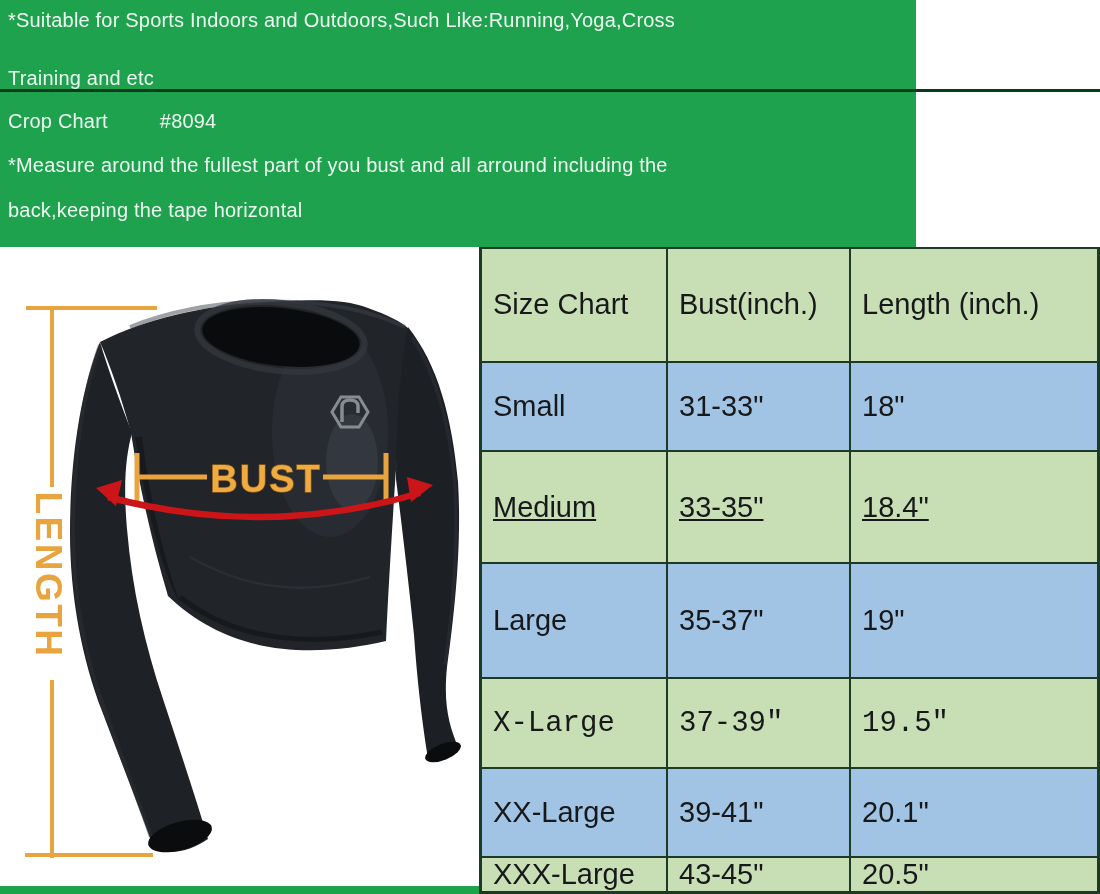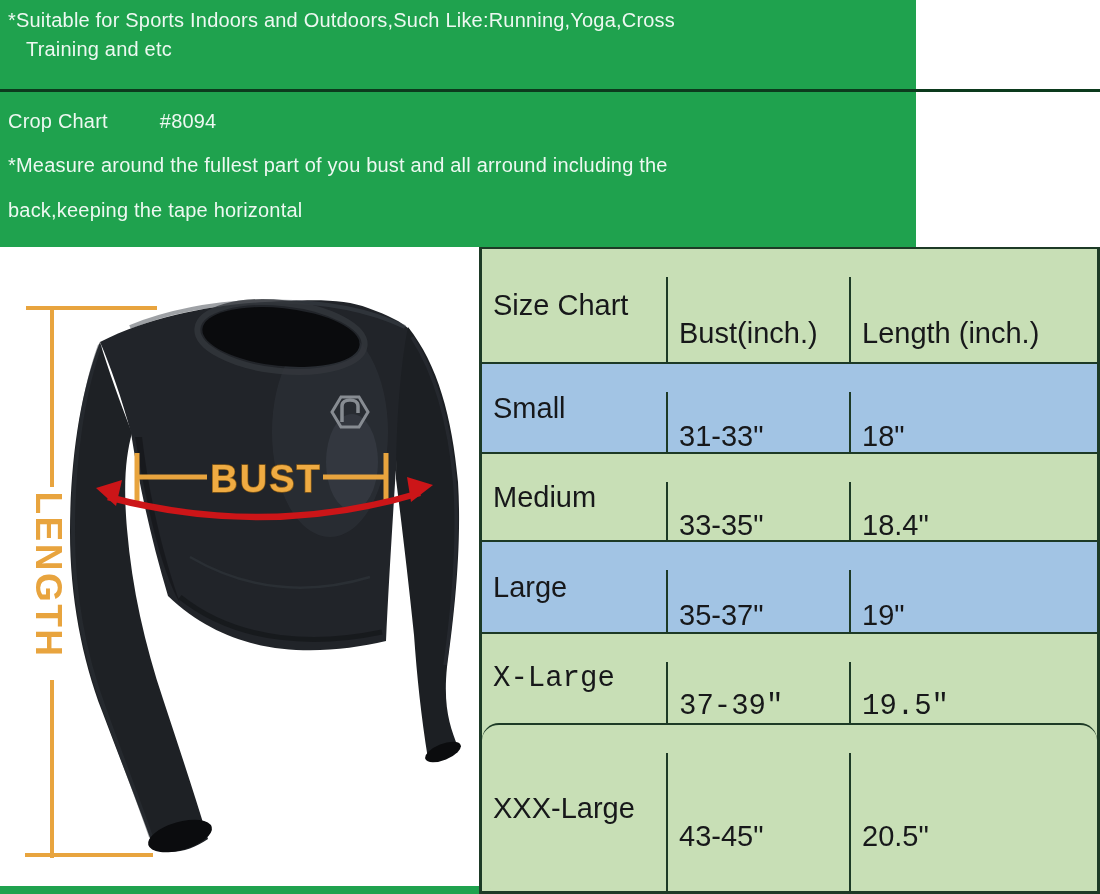--- a/index.html
+++ b/index.html
@@ -22,21 +22,21 @@
   }
   
   .banner{
     position:absolute;left:0;top:0;width:916px;height:247px;
     background:var(--green);
     color:var(--bannertext);
     font-size:20px;
   }
   .banner .bline{position:absolute;left:8px;white-space:nowrap;letter-spacing:0.2px;}
   .banner .l1{top:9px;}
-  .banner .l2{top:38px;margin-left:18px;}
+  .banner .l2{top:67px;}
   .banner .divider{
     position:absolute;left:0;top:89px;width:1100px;height:3px;
     background:#0C3A1D;
   }
   .banner .product{top:110px;}
   .banner .product .code{margin-left:52px;}
   .banner .m1{top:154px;}
   .banner .m2{top:199px;}
 
   
@@ -57,33 +57,33 @@
     border:3px solid var(--border);
     border-top-width:2px;
     display:flex;flex-direction:column;
     color:var(--tabletext);
     font-size:29px;
   }
   .trow{display:flex;width:100%;}
   .trow + .trow{border-top:2px solid var(--border);}
   .trow.h-header{height:113px;}
   .trow.h-r0{height:90px;}
-  .trow.h-r1{height:88px;}
-  .trow.h-r2{height:92px;}
+  .trow.h-r1{height:114px;text-decoration:underline;}
+  .trow.h-r2{height:116px;}
   .trow.h-r3{height:91px;font-family:Liberation Mono, monospace;}
   .trow.h-r4{height:90px;}
-  .trow.h-r5{flex:1;border-radius:17px;}
+  .trow.h-r5{flex:1;}
   .row-green{background:var(--cellgreen);}
   .row-blue{background:var(--cellblue);}
   .cell{
     display:flex;align-items:center;
     padding-left:11px;
     height:100%;
   }
-  .cell.c2,.cell.c3{border-left:2px solid var(--border);margin-top:28px;}
+  .cell.c2,.cell.c3{border-left:2px solid var(--border);}
   .cell.c1{width:184px;}
   .cell.c2{width:183px;}
   .cell.c3{flex:1;}
 </style>
 </head>
 <body>
 
 <div class="banner">
   <div class="bline l1">*Suitable for Sports Indoors and Outdoors,Such Like:Running,Yoga,Cross</div>
   <div class="bline l2">Training and etc</div>
@@ -199,20 +199,25 @@
     <div class="cell c2">35-37"</div>
     <div class="cell c3">19"</div>
   </div>
 
   <div class="trow h-r3 row-green">
     <div class="cell c1">X-Large</div>
     <div class="cell c2">37-39"</div>
     <div class="cell c3">19.5"</div>
   </div>
 
+  <div class="trow h-r4 row-blue">
+    <div class="cell c1">XX-Large</div>
+    <div class="cell c2">39-41"</div>
+    <div class="cell c3">20.1"</div>
+  </div>
 
   <div class="trow h-r5 row-green">
     <div class="cell c1">XXX-Large</div>
     <div class="cell c2">43-45"</div>
     <div class="cell c3">20.5"</div>
   </div>
 
 </div>
 
 </body></html>

